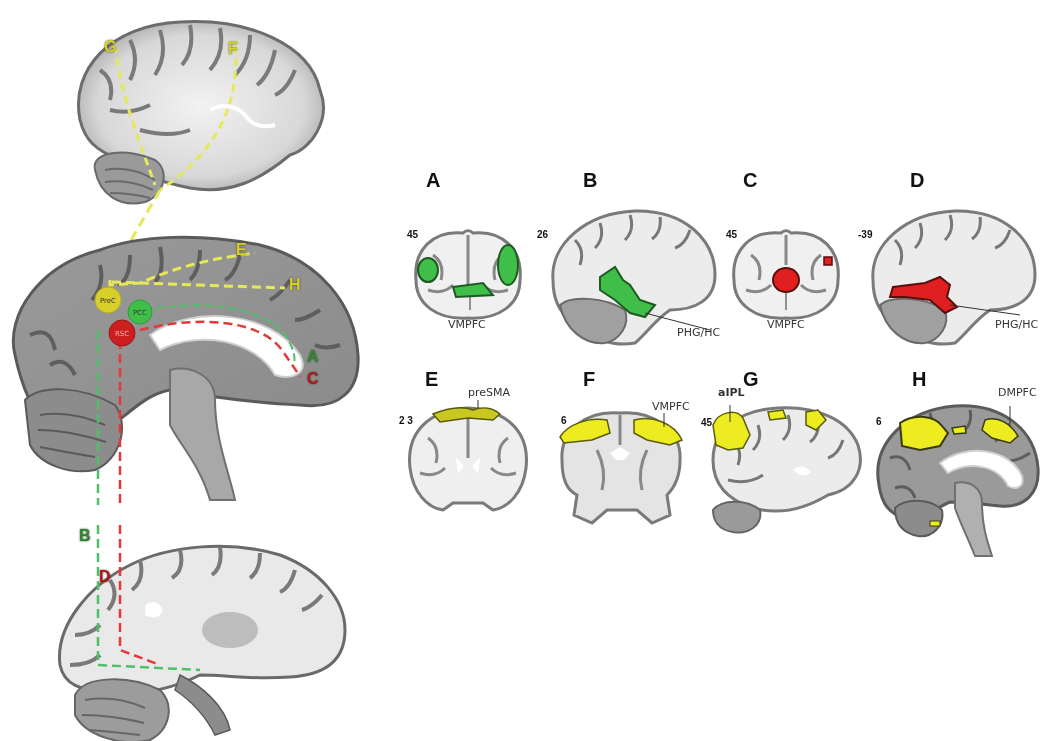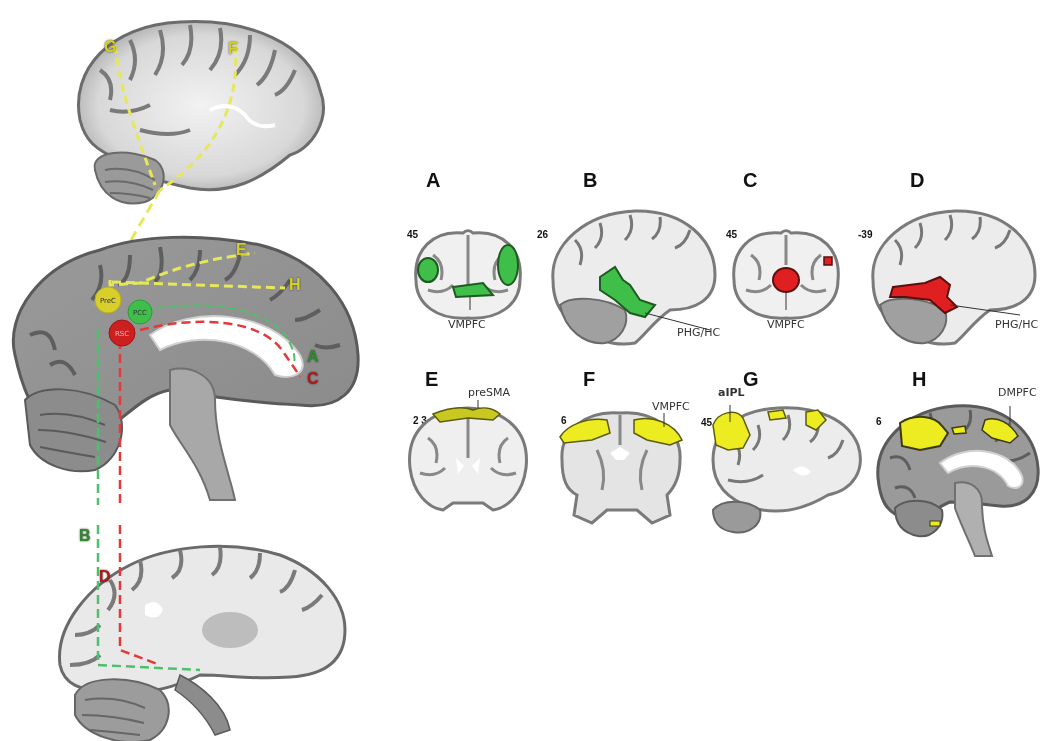--- a/index.html
+++ b/index.html
@@ -157,21 +157,21 @@
       <path d="M30,35 q10,10 5,25 M55,18 q5,15 -5,25 M85,10 q5,15 -5,25 M115,12 q2,15 -8,22 M145,25 q-5,15 -15,18" stroke="#777" stroke-width="3" fill="none"></path>
       <path d="M15,100 C25,90 60,92 80,105 C85,120 75,135 60,138 C40,140 20,125 15,100 Z" fill="#a0a0a0" stroke="#6a6a6a" stroke-width="2"></path>
       <path d="M28,82 L60,78 L75,72 L85,80 L82,92 L92,102 L80,108 L65,95 L40,92 L25,92 Z" fill="#e02020" stroke="#5a0e0e" stroke-width="2"></path>
       <path d="M85,100 L155,110" stroke="#333" stroke-width="1"></path>
     </svg>
     <div class="region-label" style="left:995px;top:318px;">PHG/HC</div>
   </div>
 
   <div>
     <div class="panel-letter" style="left:425px;top:368px;">E</div>
-    <div class="slice-num" style="left:413px;top:415px;">2 3</div>
+    <div class="slice-num" style="left:399px;top:415px;">2 3</div>
     <svg width="140" height="125" style="left:398px;top:398px;">
       <path d="M12,70 C8,35 30,12 70,10 C110,12 132,35 128,70 C125,95 110,110 95,112 L85,105 L55,105 L45,112 C30,110 15,95 12,70 Z" fill="#efefef" stroke="#7a7a7a" stroke-width="3"></path>
       <path d="M70,12 L70,60 M30,40 q12,8 8,25 M110,40 q-12,8 -8,25 M22,75 q15,5 25,-5 M118,75 q-15,5 -25,-5" stroke="#888" stroke-width="3" fill="none"></path>
       <path d="M58,60 L66,68 L60,76 Z M82,60 L74,68 L80,76 Z" fill="#fff"></path>
       <path d="M35,16 C50,10 65,8 75,12 C85,8 95,10 102,16 L95,22 L70,20 L42,24 Z" fill="#c8c820" stroke="#5a5a10" stroke-width="1.5"></path>
       <path d="M80,10 L80,2" stroke="#333" stroke-width="1"></path>
     </svg>
     <div class="region-label" style="left:468px;top:386px;text-align:right;">preSMA</div>
   </div>
 

